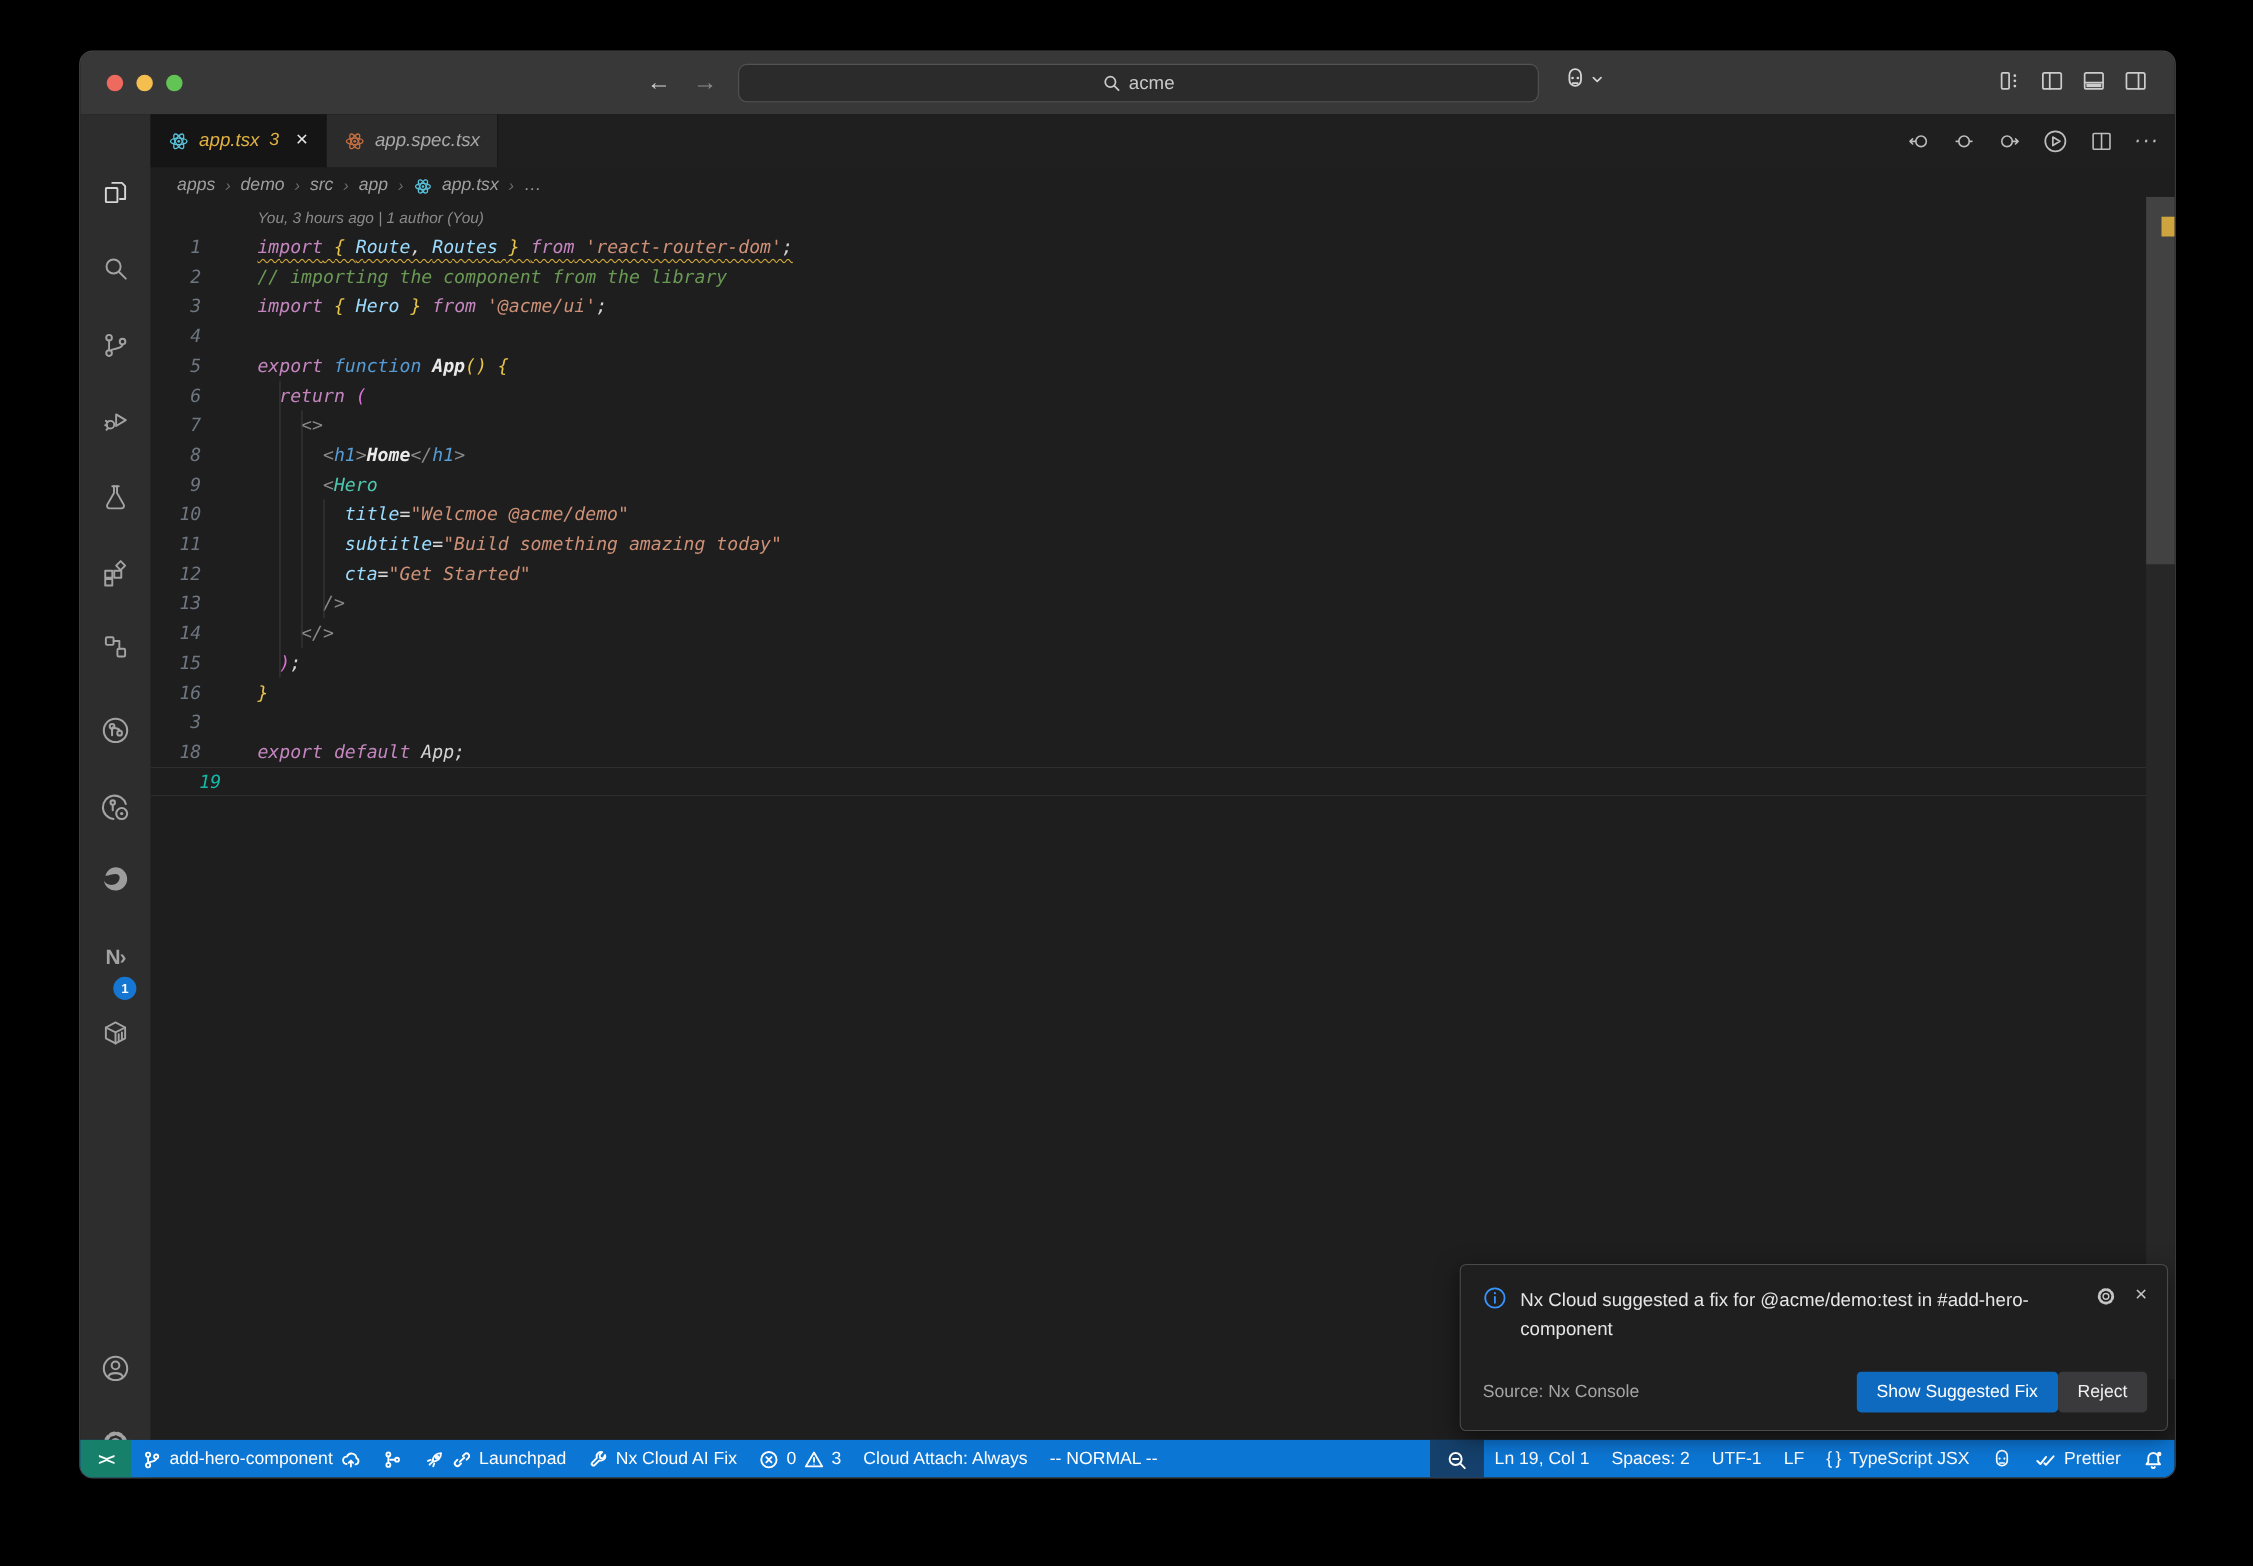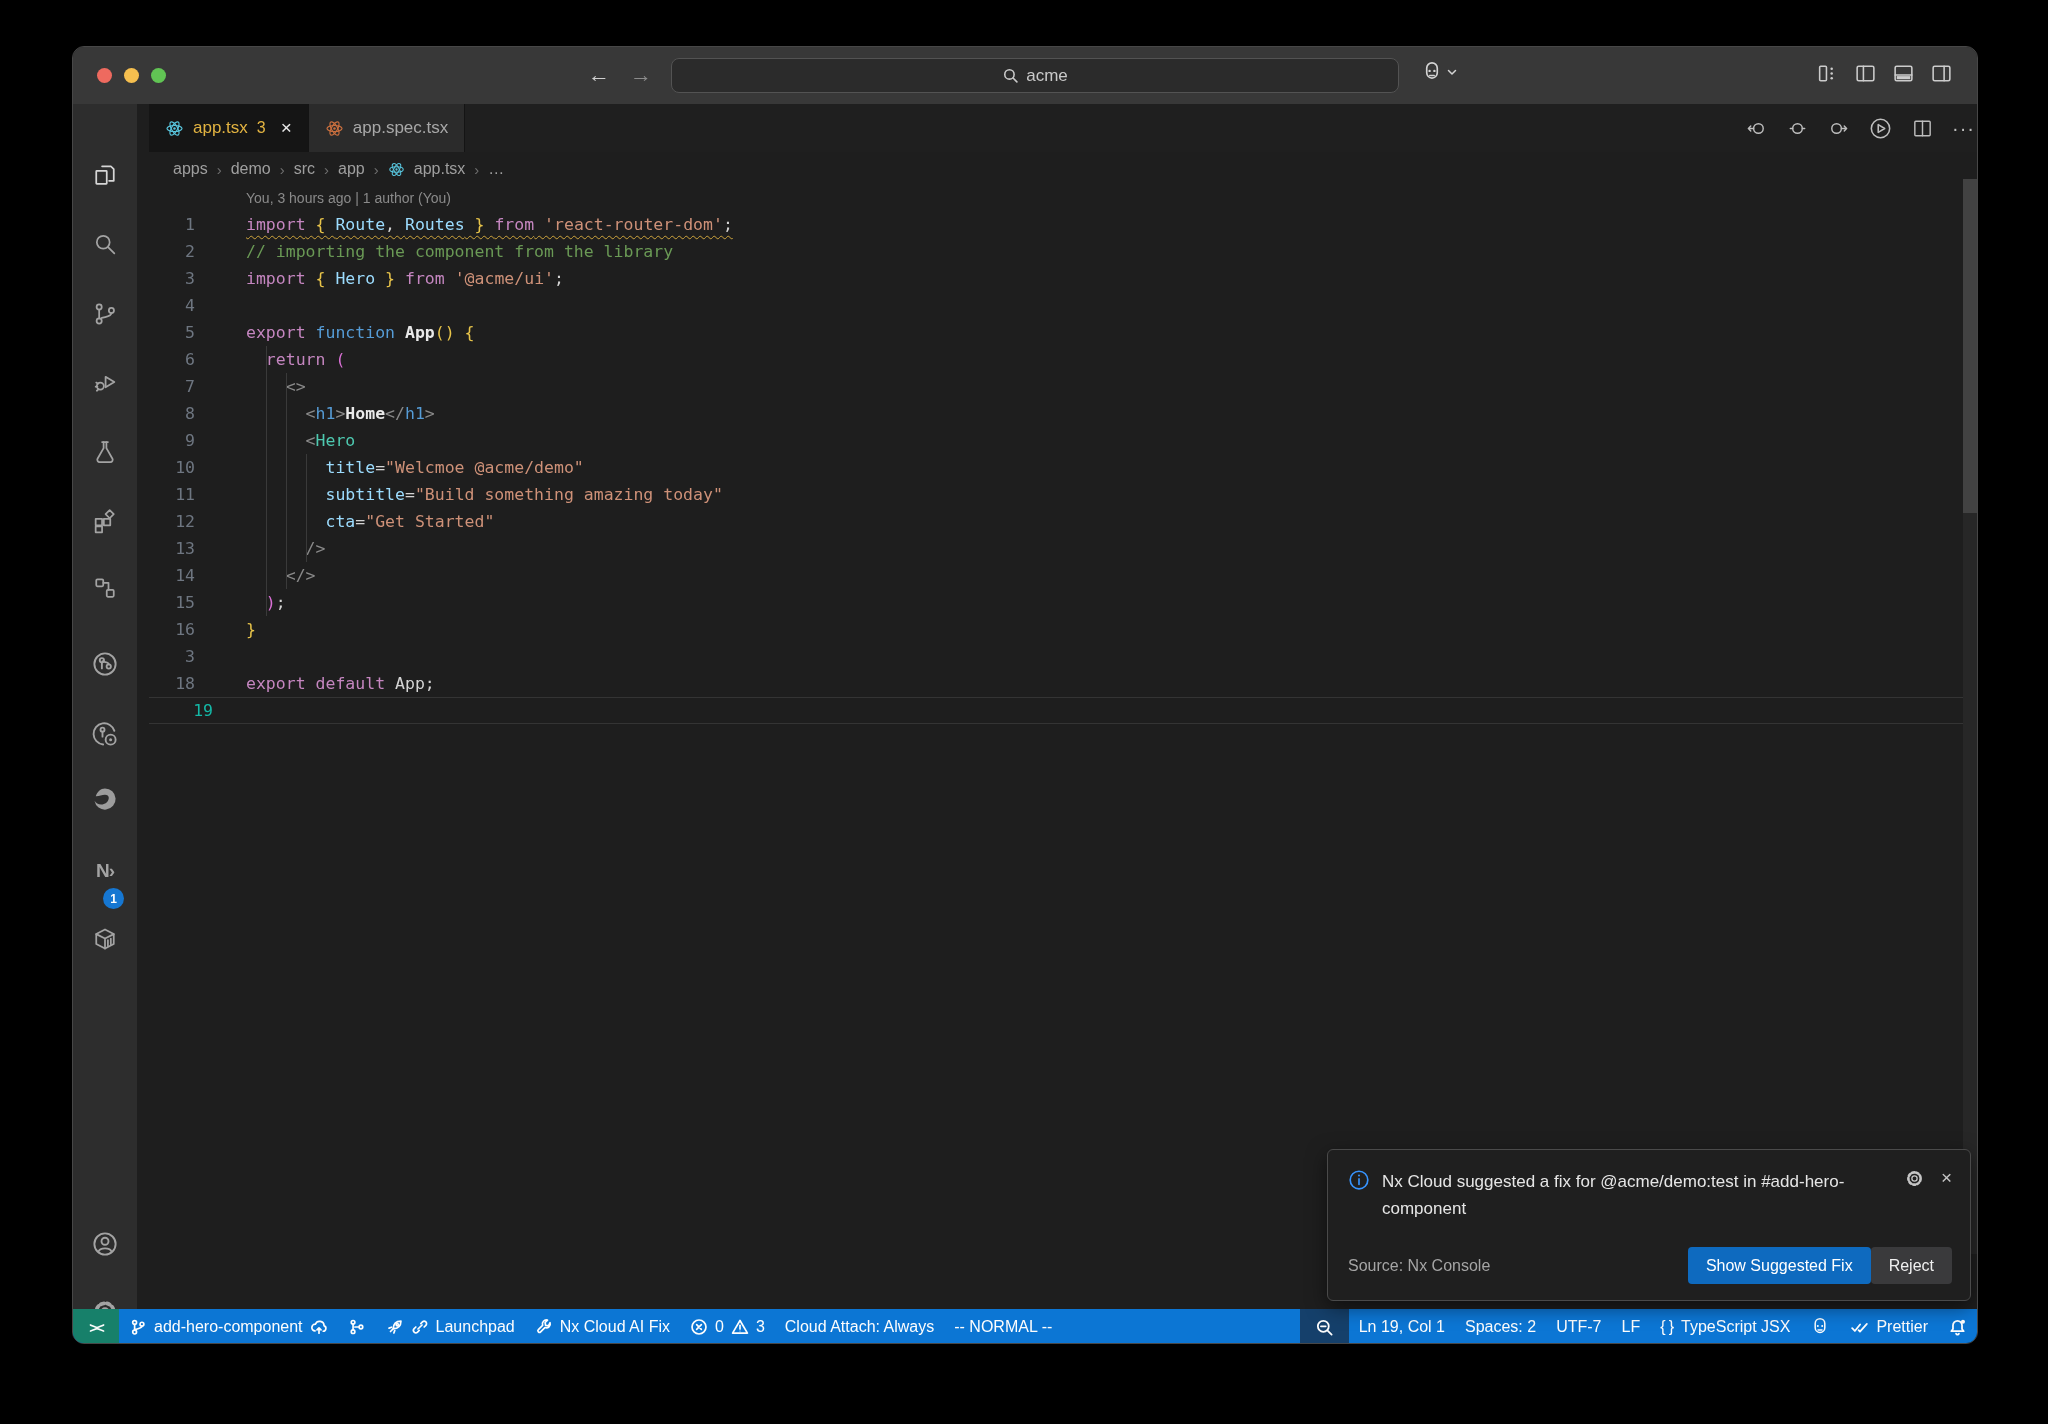--- a/index.html
+++ b/index.html
@@ -19,21 +19,21 @@
   #copilot-tb{position:absolute;left:1348px;top:14px;color:#d4d4d4;display:flex;align-items:center;gap:3px;}
   #layout-btns{position:absolute;right:24px;top:15px;display:flex;gap:15px;color:#cccccc;}
   
   #activitybar{position:absolute;left:0;top:57px;width:64px;height:1205px;background:#2d2d2d;}
   .abi{position:absolute;left:17px;width:30px;height:30px;color:#a3a3a3;display:flex;align-items:center;justify-content:center;}
   .abi.bright{color:#d6d6d6;}
   #nx-badge{position:absolute;left:30px;top:784px;width:21px;height:21px;border-radius:50%;
     display:flex;align-items:center;justify-content:center;font-size:12px;color:#fff;font-weight:700;z-index:3;}
   #nx-glyph{font-weight:800;font-size:19px;letter-spacing:-1px;}
   
-  #main{position:absolute;left:76px;top:57px;width:1842px;height:1290px;background:#1e1e1e;}
+  #main{position:absolute;left:64px;top:57px;width:1842px;height:1290px;background:#1e1e1e;font-style:italic;}
   #tabstrip{position:absolute;left:0;top:0;width:100%;height:48px;background:#1f1f1f;display:flex;}
   .tab{height:48px;display:flex;align-items:center;padding:0 16px;gap:9px;font-size:17px;border-right:1px solid #141414;}
   .tab.active{background:#151515;}
   .tab.active .tab-label{color:#e2b341;}
   .tab.inactive{background:#2b2b2b;color:#a8a8a8;}
   .tab-badge{color:#e2b341;font-size:16px;}
   .tab-close{color:#e8e8e8;font-size:19px;margin-left:6px;}
   #tab-actions{position:absolute;right:16px;top:0;height:48px;display:flex;align-items:center;gap:18px;color:#bdbdbd;}
   
   #breadcrumb{position:absolute;left:24px;top:48px;height:34px;display:flex;align-items:center;
@@ -556,21 +556,21 @@
           </g>
         </svg>
     </div>
     <div class="sb-item">
         <span>Ln 19, Col 1</span>
       </div>
     <div class="sb-item">
         <span>Spaces: 2</span>
       </div>
     <div class="sb-item">
-        <span>UTF-7</span>
+        <span>UTF-1</span>
       </div>
     <div class="sb-item">
         <span>LF</span>
       </div>
     <div class="sb-item">
       <span>{ }</span>
       <span>TypeScript JSX</span>
     </div>
     <div class="sb-item">
       <svg width="20" height="20" viewBox="0 0 20 20">

